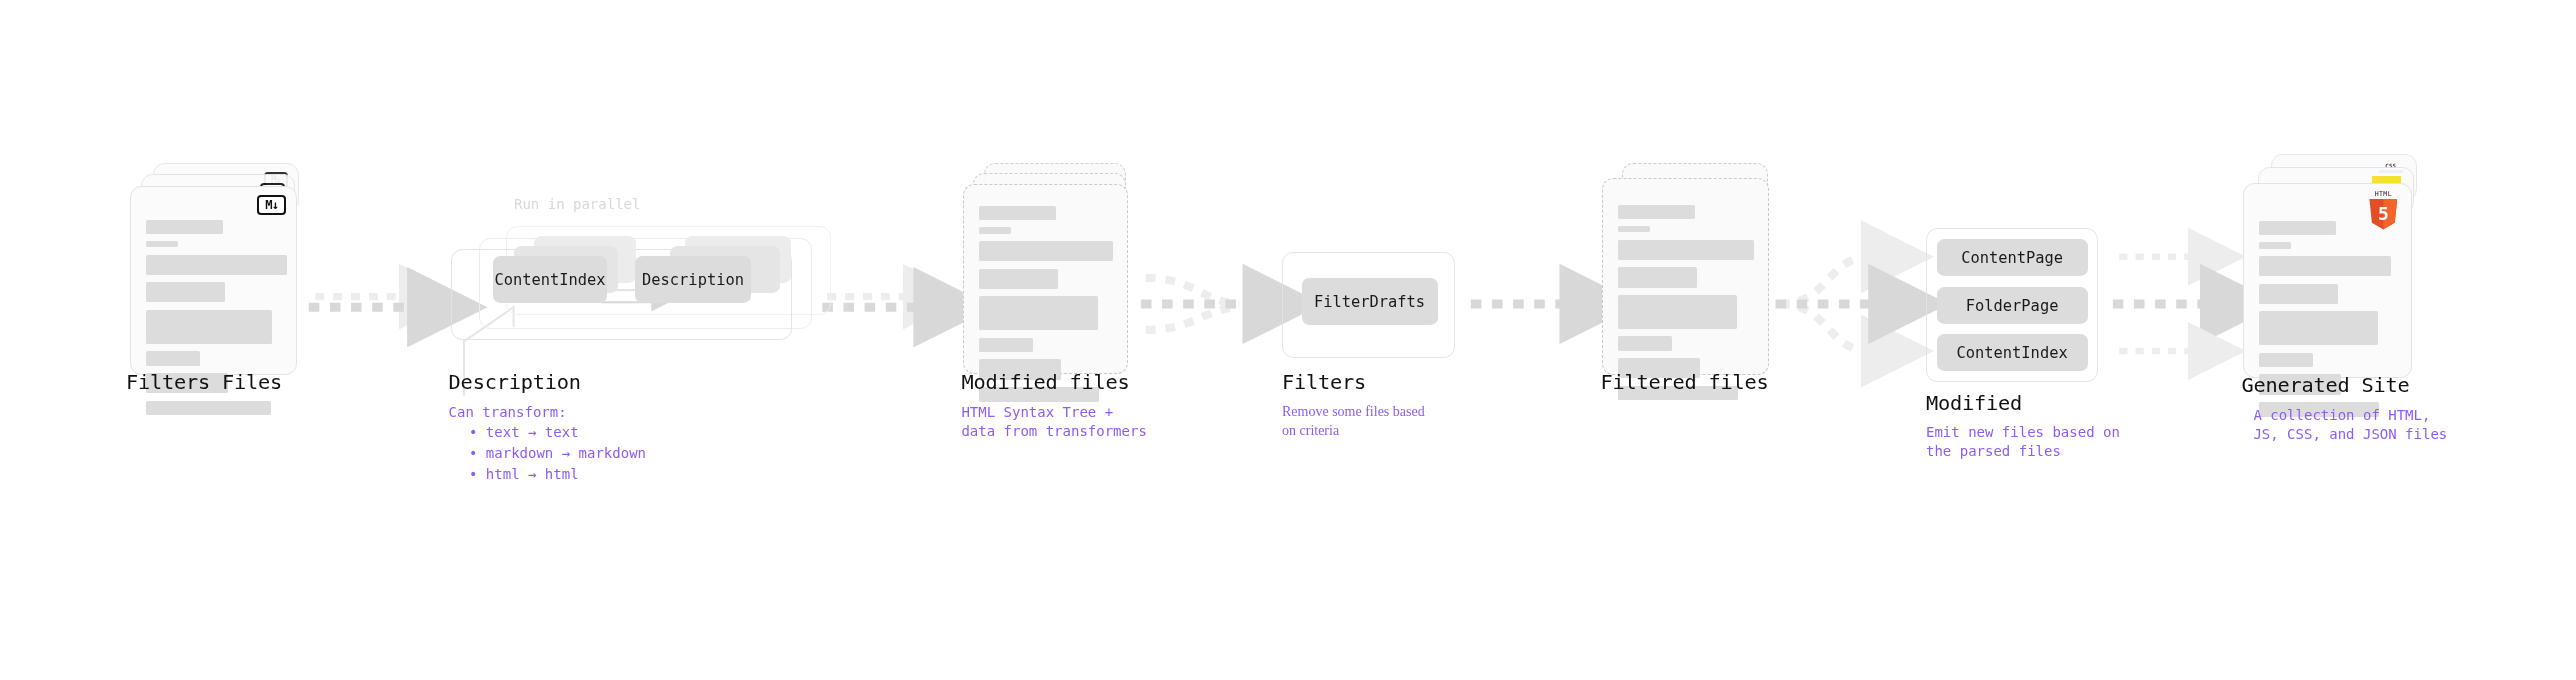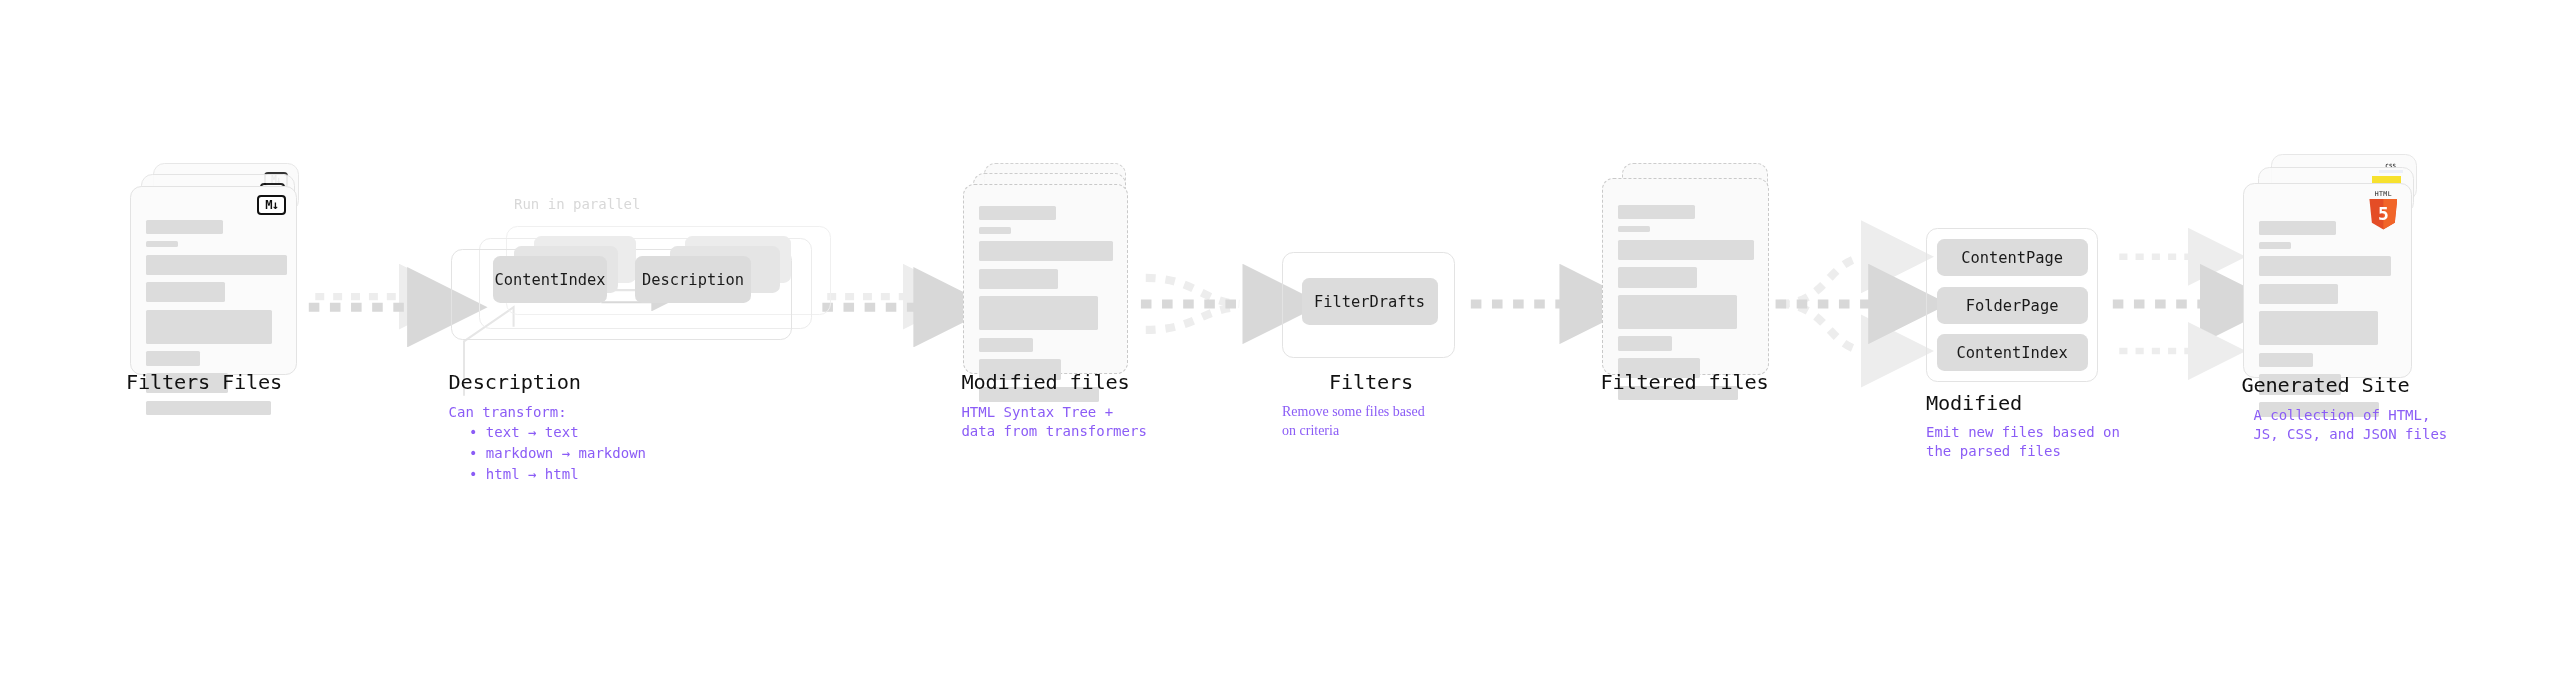--- a/index.html
+++ b/index.html
@@ -200,21 +200,21 @@
       </div>
     </div>
     <div class="title" style="left:-1.6px; top:207px;">Modified files</div>
     <div class="sub" style="left:-1.6px; top:240px;">HTML Syntax Tree +
 data from transformers</div>
   </div>
 
   <div class="stage" style="left:1282px; top:163px;">
     <div class="group-box" style="left:0px; top:89px; width:173px; height:106px;"></div>
     <div class="chip" style="position:absolute; left:19.5px; top:115px; width:136px; height:47px;">FilterDrafts</div>
-    <div class="title" style="left:0px; top:207px;margin-left:47px;">Filters</div>
+    <div class="title" style="left:0px; top:207px;">Filters</div>
     <div class="sub" style="left:0px; top:240px;font-family:Liberation Serif, serif;">Remove some files based
 on criteria</div>
   </div>
 
   <div class="stage" style="left:1602px; top:163px;">
     <div class="doc-stack" style="width:179px; height:260px;">
       <div class="doc dashed back1" style="left:19.5px; top:0px; width:146px; height:37px;"></div>
       <div class="doc dashed" style="left:0px; top:14.6px; width:167px; height:197px;">
         <div class="doc-body" style="top:26px;">
           <div class="bar" style="width:77px;  height:14px;"></div>

